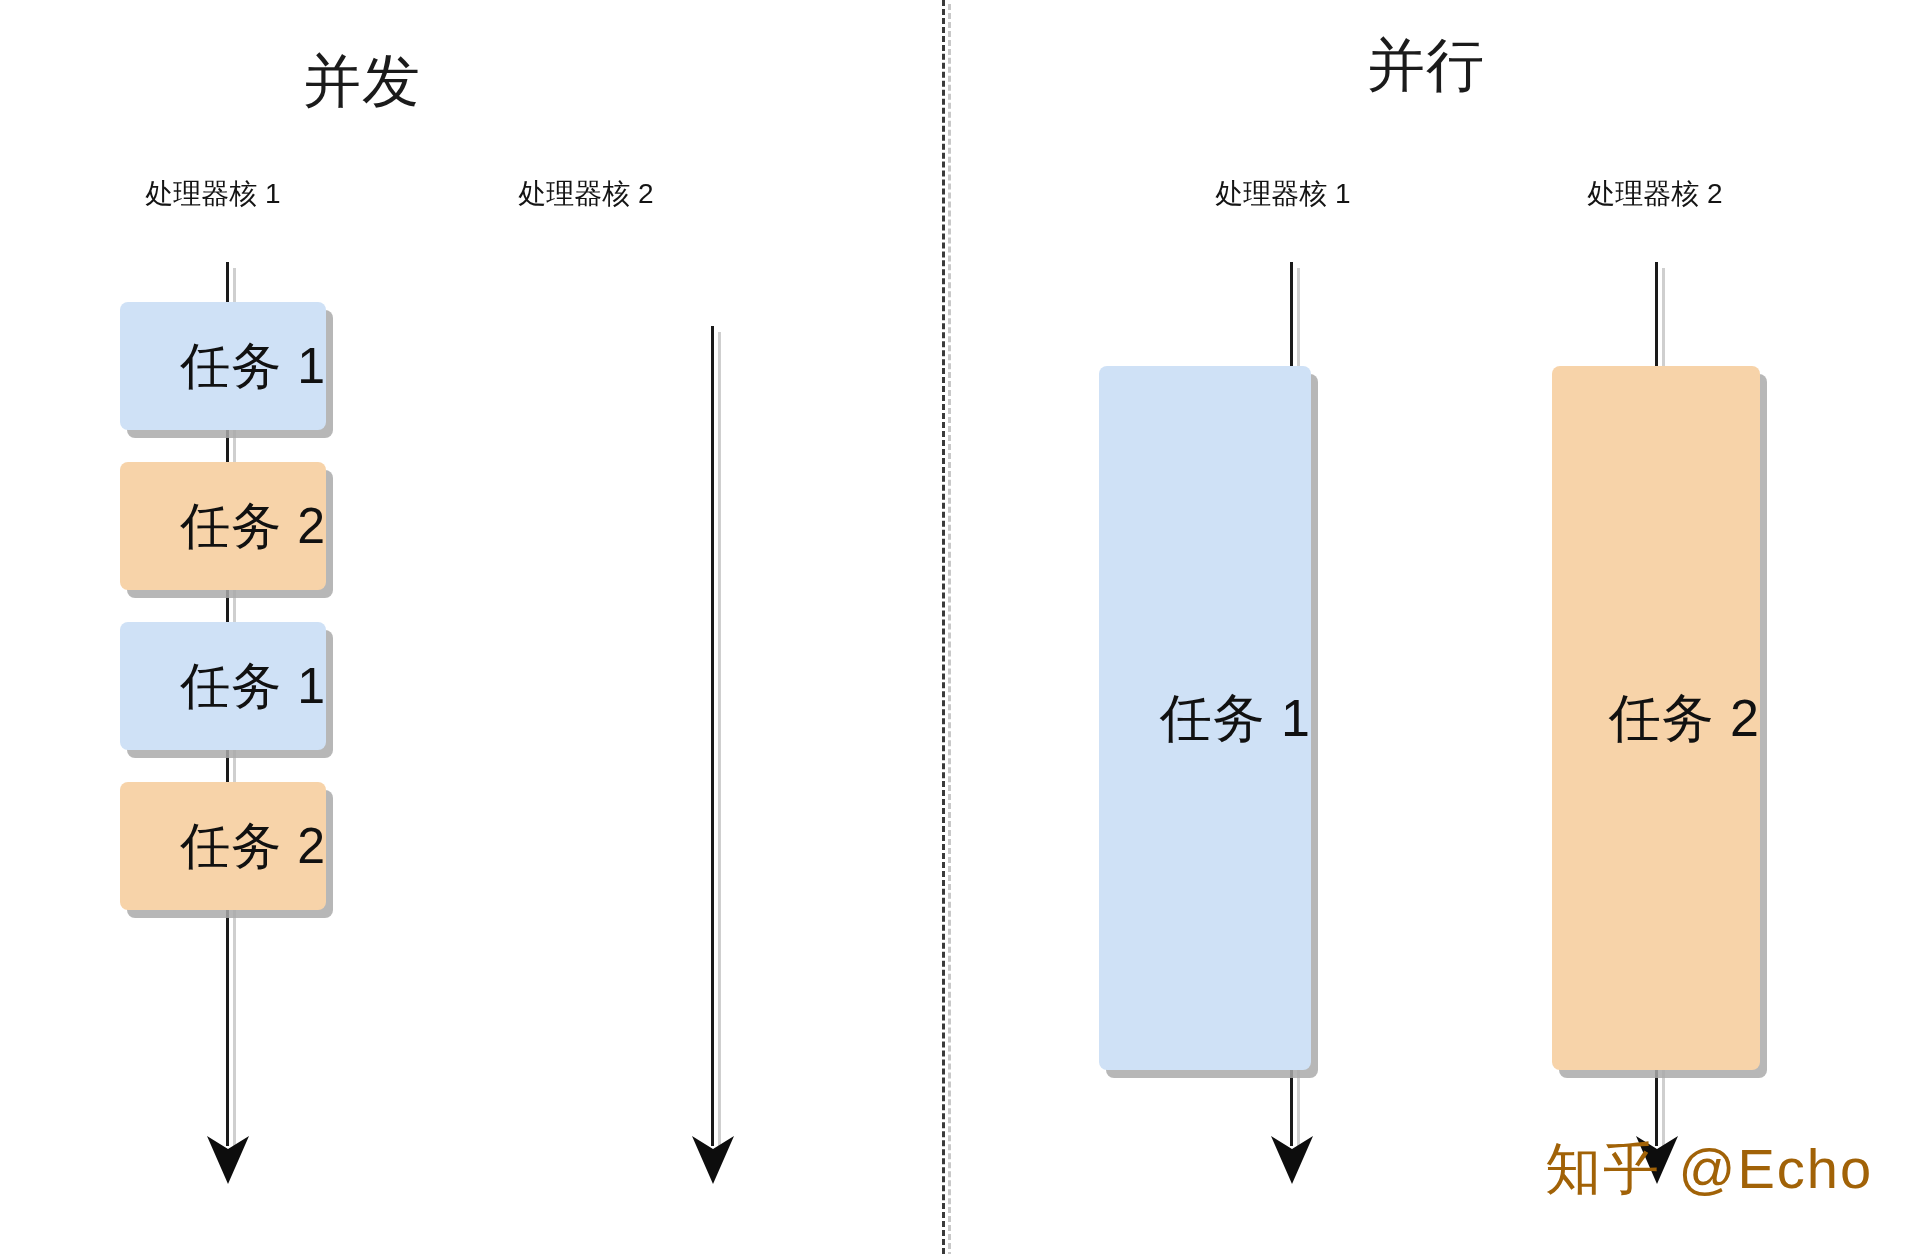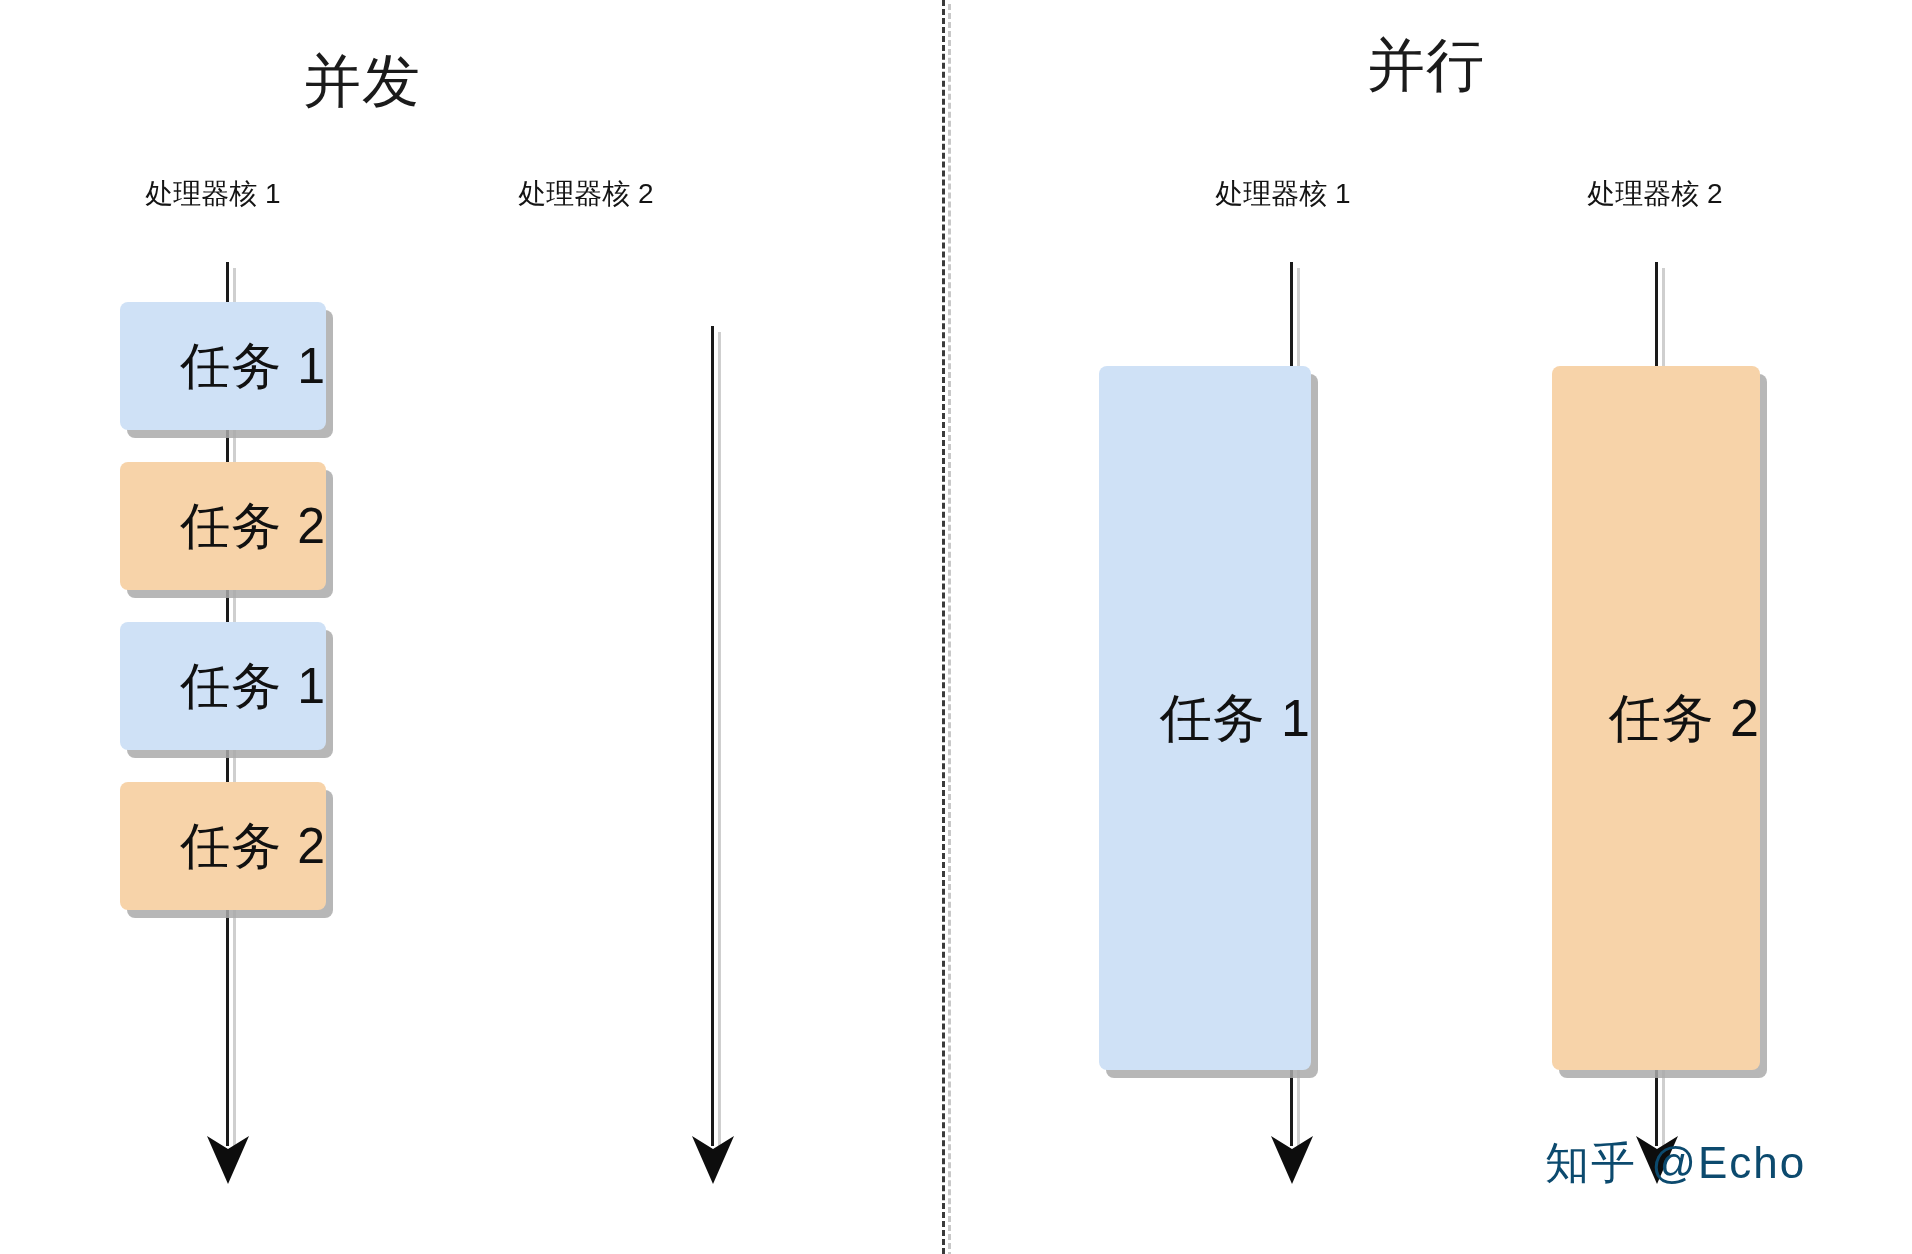--- a/index.html
+++ b/index.html
@@ -77,23 +77,23 @@
     color:#111111;
     white-space:nowrap;
     letter-spacing:1px;
     pointer-events:none;
   }
   .task-box.tall .task-label{font-size:52px;}
 
   
   .watermark{
     position:absolute;
-    font-size:44px;
+    font-size:56px;
     line-height:1;
-    color:#0c4a6e;
+    color:#a16207;
     white-space:nowrap;
     letter-spacing:2px;
   }
 </style>
 </head>
 <body>
 
 <div id="stage">
 
   <div class="divider-shadow" style="left:948px;"></div>

